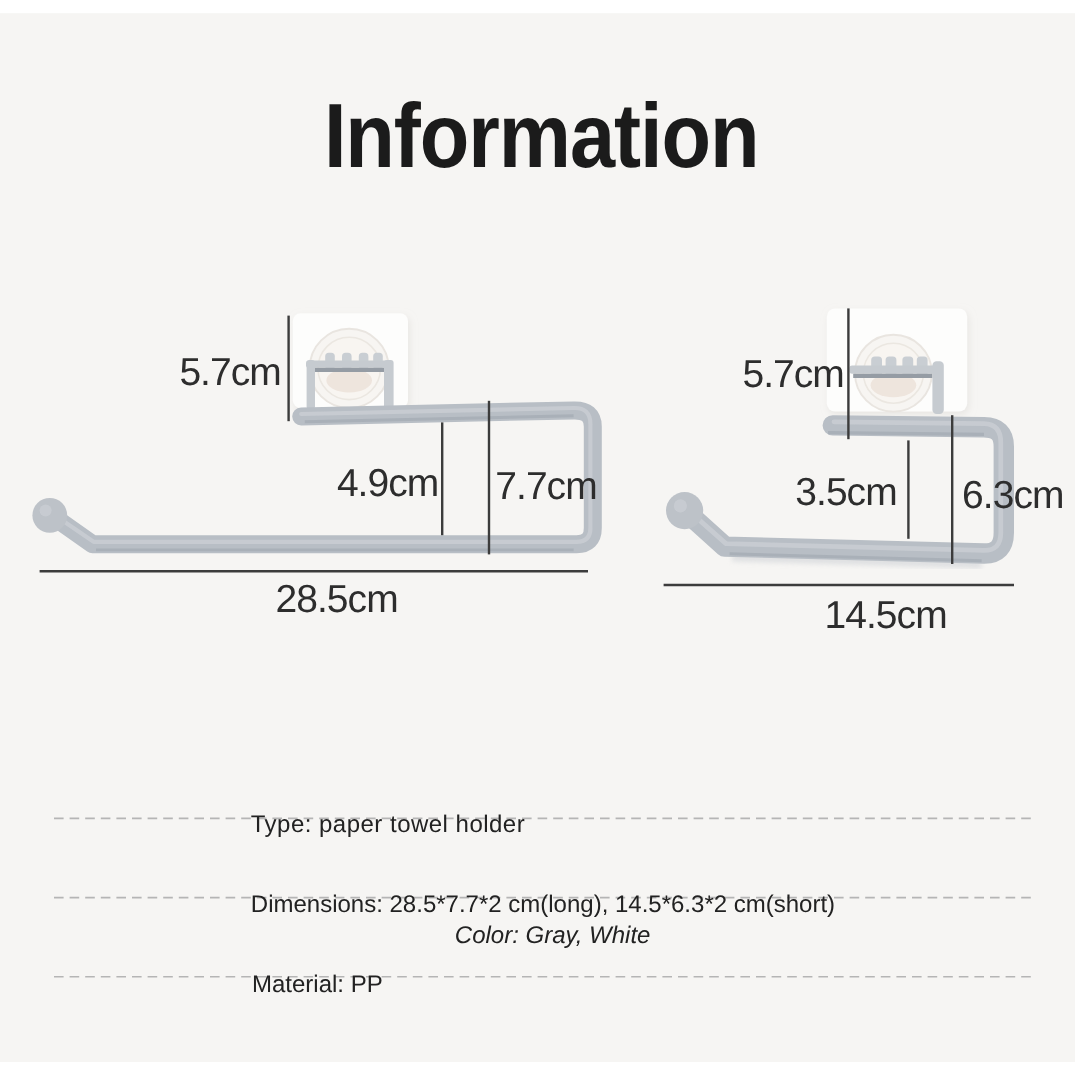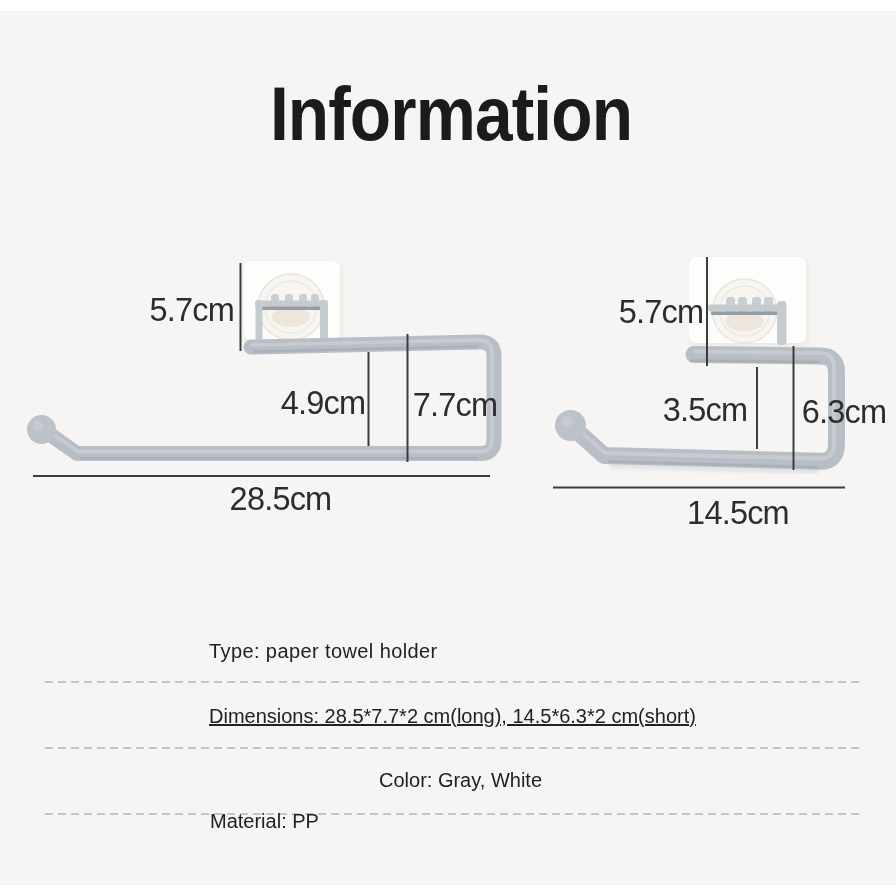--- a/index.html
+++ b/index.html
@@ -119,19 +119,19 @@
 
   <text x="738" y="523.5" font-size="32.5" letter-spacing="-0.8" fill="#2d2d2d" text-anchor="middle">14.5cm</text>
 
   <line x1="45" y1="682" x2="862" y2="682" stroke="#b5b5b5" stroke-width="1.3" stroke-dasharray="8 5"></line>
 
   <line x1="45" y1="748" x2="862" y2="748" stroke="#b5b5b5" stroke-width="1.3" stroke-dasharray="8 5"></line>
 
   <line x1="45" y1="814" x2="862" y2="814" stroke="#b5b5b5" stroke-width="1.3" stroke-dasharray="8 5"></line>
 </svg>
 
-<div class="row" style="left:209px;top:640px;">Type: paper towel holder</div>
+<div class="row" style="left:209px;top:676px;">Type: paper towel holder</div>
 
-<div class="row" style="left:209px;top:705px;letter-spacing:0;text-decoration:underline;">Dimensions: 28.5*7.7*2 cm(long), 14.5*6.3*2 cm(short)</div>
+<div class="row" style="left:209px;top:743px;letter-spacing:0;">Dimensions: 28.5*7.7*2 cm(long), 14.5*6.3*2 cm(short)</div>
 
 <div class="row" style="left:210px;top:810px;letter-spacing:0;">Material: PP</div>
 
-<div class="row" style="left:379px;top:769px;letter-spacing:0;">Color: Gray, White</div>
+<div class="row" style="left:379px;top:769px;letter-spacing:0;font-style:italic;">Color: Gray, White</div>
 
 </body></html>

